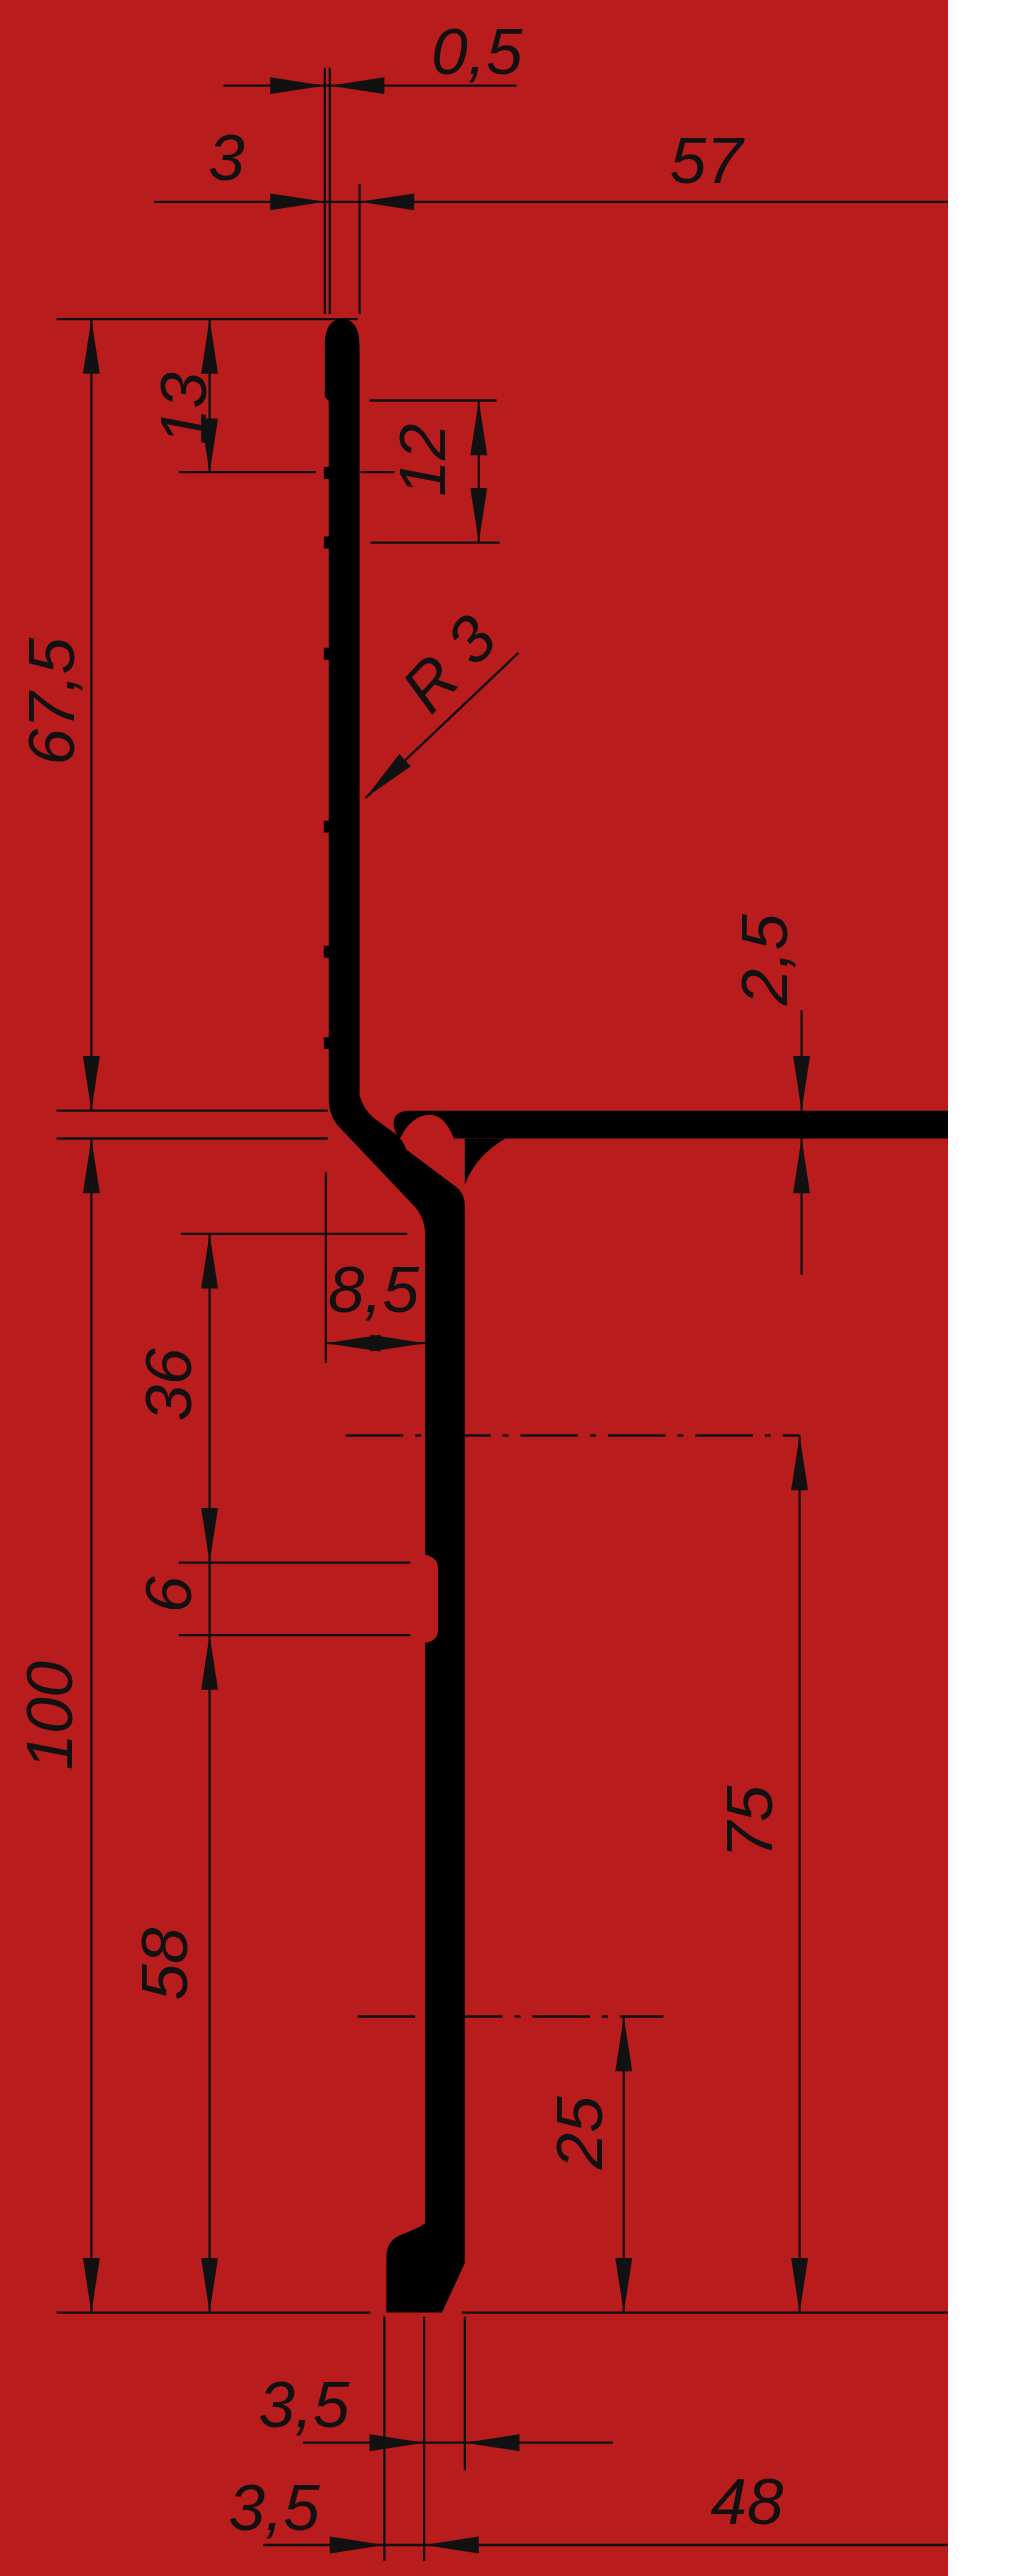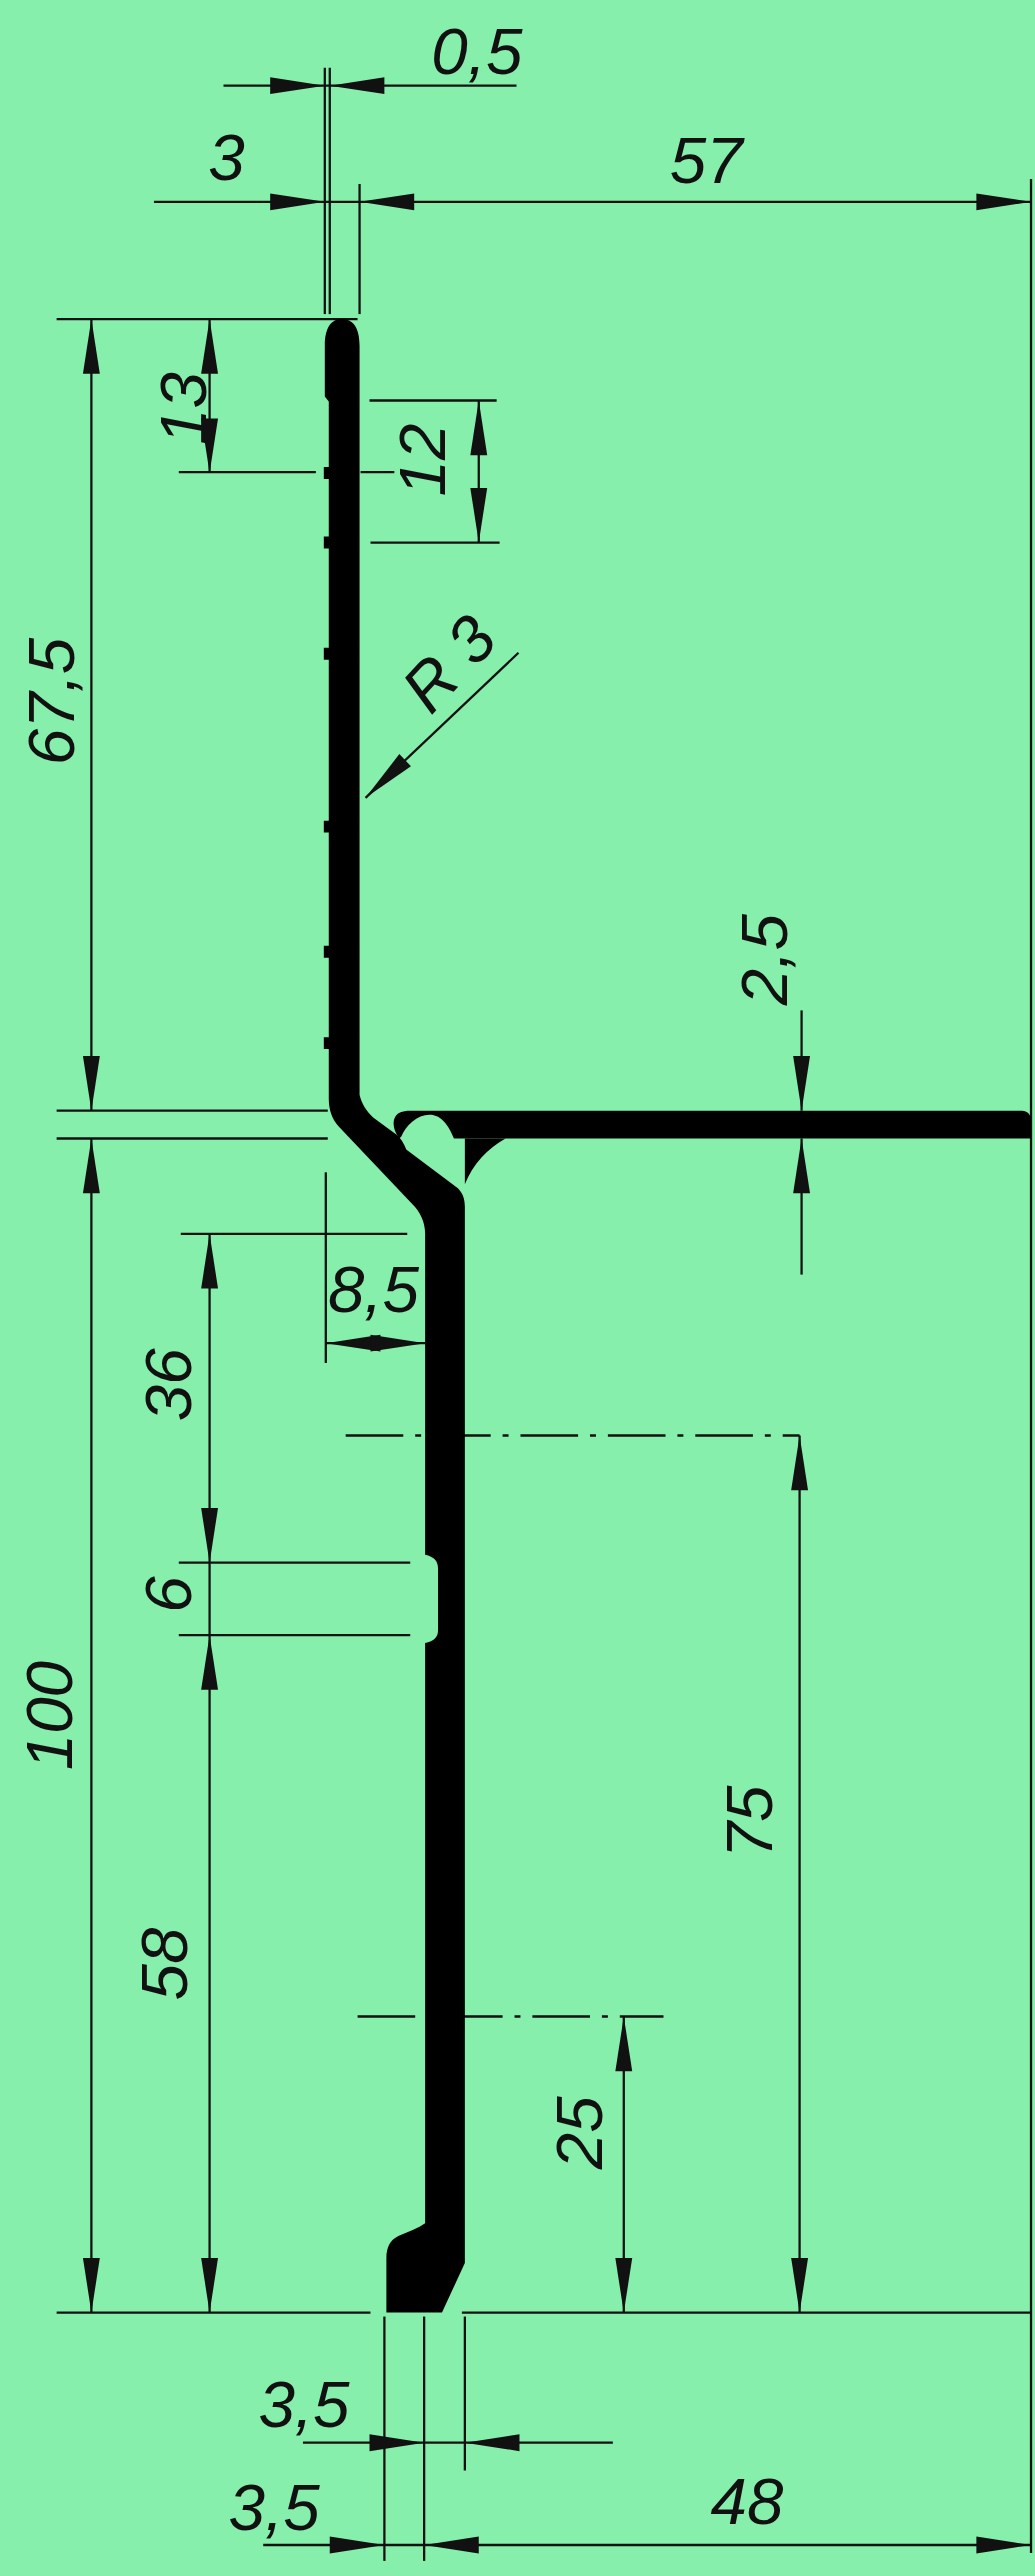--- a/index.html
+++ b/index.html
@@ -1,16 +1,16 @@
 <!DOCTYPE html>
 <html><head>
 <meta charset="utf-8">
 <style>
   html,body{margin:0;padding:0;background:#ffffff;}
-  .page{width:1035px;height:2576px;position:relative;background:#86efac;overflow:hidden;}
+  .page{width:948px;height:2576px;position:relative;background:#b91c1c;overflow:hidden;}
   svg{display:block;}
   text{font-family:"Liberation Sans","DejaVu Sans",sans-serif;font-style:italic;
        font-size:66px;fill:#111111;}
   .thin{stroke:#111111;stroke-width:2.3;fill:none;}
   .centerline{stroke:#111111;stroke-width:2.6;fill:none;stroke-dasharray:58 12 6 12;}
   .solid{fill:#000000;stroke:none;}
   .arrow{fill:#111111;stroke:none;}
 </style>
 </head>
 <body>

